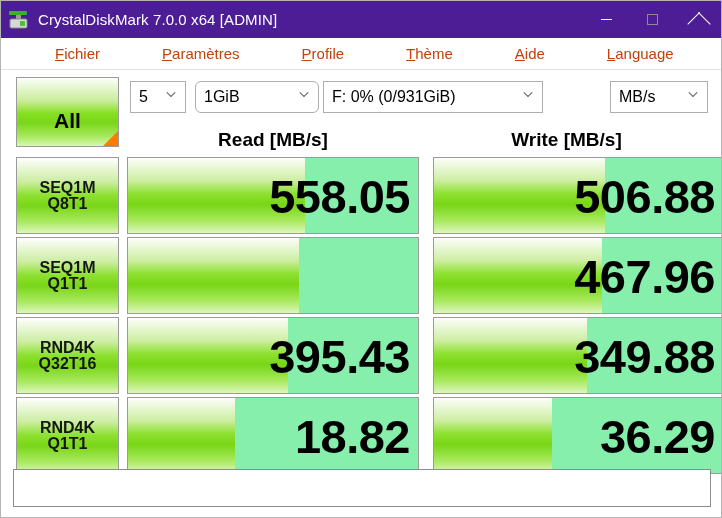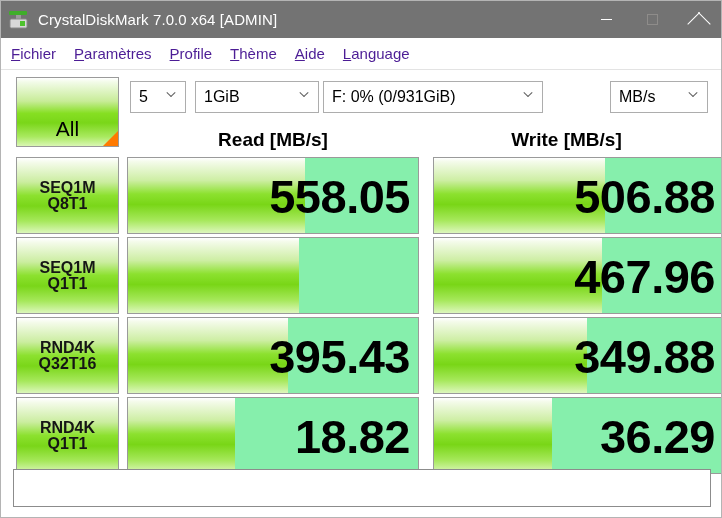--- a/index.html
+++ b/index.html
@@ -21,21 +21,21 @@
     box-sizing: border-box;
     border: 1px solid #b4b4b4;
   }
 
   
   .titlebar {
     position: absolute;
     left: 0; top: 0;
     width: 722px;
     height: 37px;
-    background: #737373;
+    background: #4c1d95;
     display: flex;
     align-items: center;
     box-sizing: border-box;
   }
   .app-icon {
     width: 26px;
     height: 26px;
     margin-left: 5px;
     margin-right: 6px;
     flex: none;
@@ -99,24 +99,25 @@
     height: 32px;
     background: #ffffff;
     display: flex;
     align-items: center;
     padding-left: 10px;
     box-sizing: border-box;
     border-bottom: 1px solid #e3e3e3;
   }
   .menu-item {
     font-size: 15px;
-    color: #4c1d95;
+    color: #c2410c;
     margin-right: 18px;
     white-space: nowrap;
     font-family: "Liberation Sans", sans-serif;
+    margin-left: 44px;
   }
   .menu-item .acc {
     text-decoration: underline;
   }
 
   
   .toolbar {
     position: absolute;
     left: 0; top: 70px;
     width: 722px;
@@ -138,24 +139,24 @@
         #7ad619 66%,
         #a8e95e 86%,
         #d9f6b3 100%);
     display: flex;
     align-items: center;
     justify-content: center;
     overflow: hidden;
   }
   .all-button .label {
     font-size: 21px;
-    font-weight: normal;
+    font-weight: bold;
     color: #000000;
     position: relative;
-    top: 17px;
+    top: 9px;
     font-family: "Liberation Sans", sans-serif;
   }
   .corner-flag {
     position: absolute;
     right: 0;
     bottom: 0;
     width: 0; height: 0;
     border-style: solid;
     border-width: 0 0 15px 15px;
     border-color: transparent transparent #ff7a00 transparent;
@@ -191,21 +192,21 @@
     position: absolute;
     top: 2px;
     width: 6px;
     height: 1px;
     background: #5a5a5a;
   }
   .chev:before { left: -1px; transform: rotate(42deg); }
   .chev:after  { left: 3px;  transform: rotate(-42deg); }
 
   #combo-count  { left: 129px; width: 56px; }
-  #combo-size   { left: 194px; width: 124px; }
+  #combo-size   { left: 194px; width: 124px; border-radius: 6px; }
   #combo-drive  { left: 322px; width: 220px; }
   #combo-unit   { left: 609px; width: 98px; }
 
   
   .col-head {
     position: absolute;
     top: 128px;
     height: 26px;
     font-size: 19px;
     font-weight: bold;

